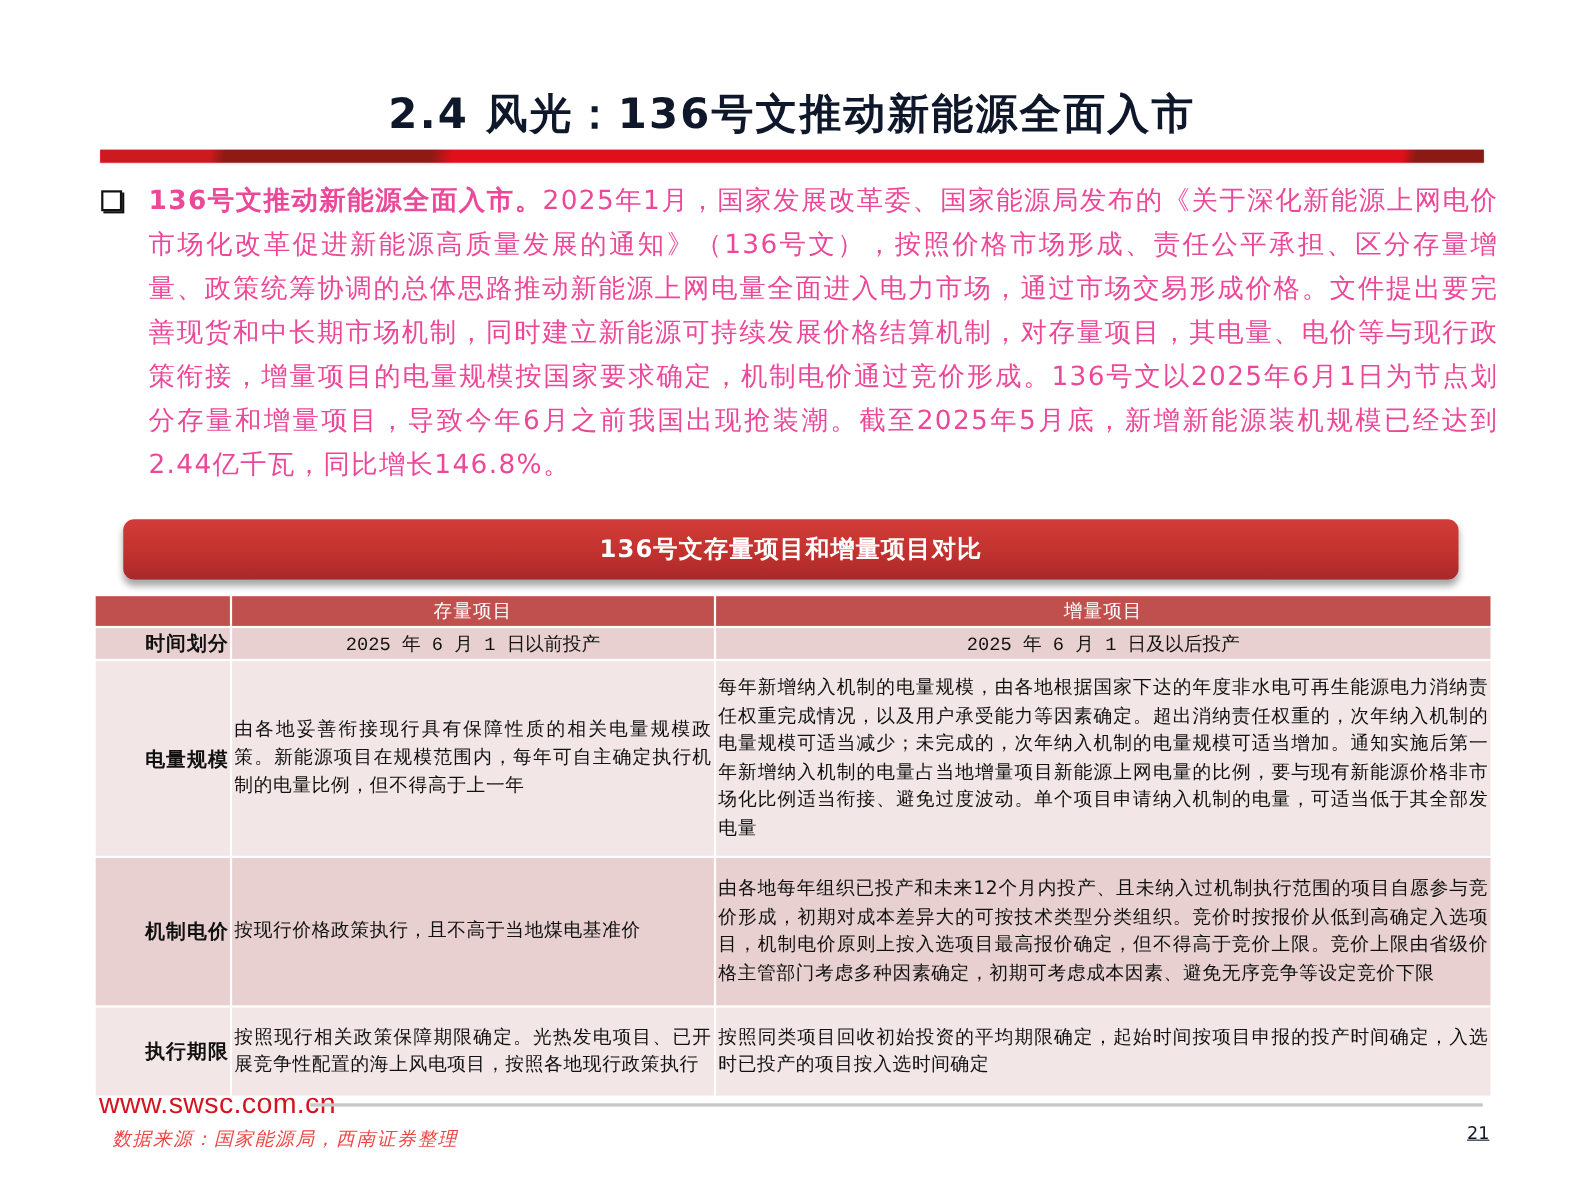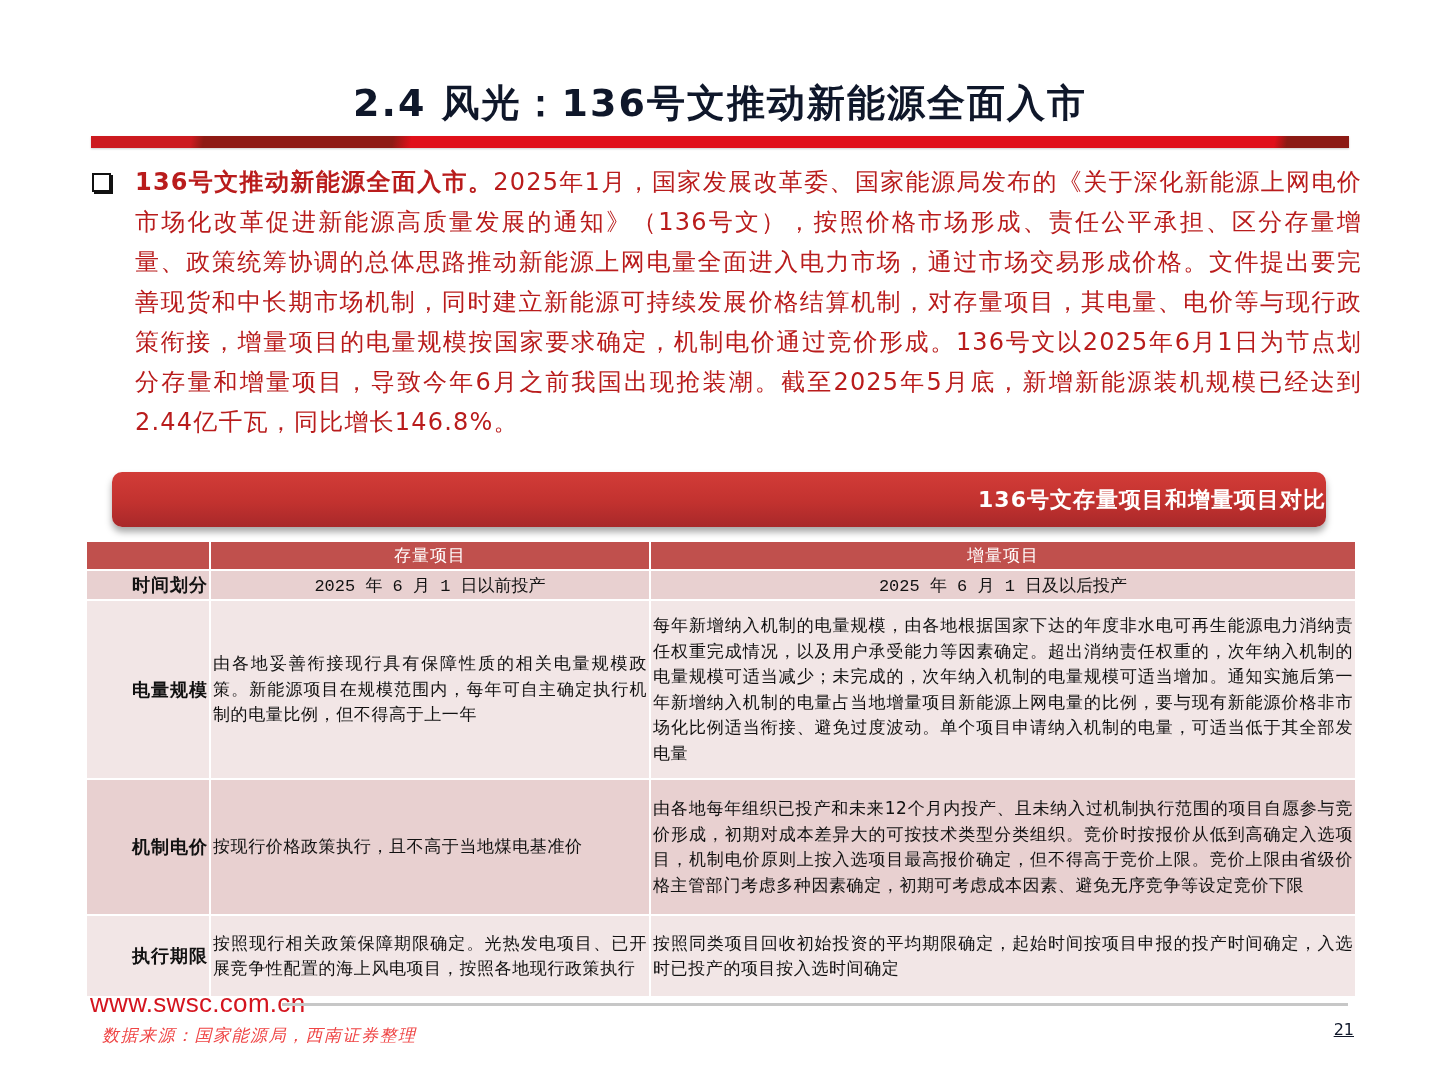--- a/index.html
+++ b/index.html
@@ -13,35 +13,35 @@
   }
   .title-bar {
     position: absolute; left: 91px; top: 136px; width: 1258px; height: 12px;
     background: linear-gradient(100deg,
       #cc1a1f 0%, #cc1a1f 8%, #8f1a14 9%, #8f1a14 24%, #e0101a 25.5%,
       #e0101a 94%, #8c1a14 95%, #8c1a14 100%);
     box-shadow: 0 1px 2px rgba(0,0,0,0.2);
   }
   .bullet-block {
     position: absolute; left: 92px; top: 162px; width: 1270px;
-    font-size: 24px; line-height: 40px; color: #b91c1c;
+    font-size: 24px; line-height: 40px; color: #ec4899;
   }
   .bullet-icon {
     position: absolute; left: 0; top: 11px; width: 15px; height: 15px;
     border: 2px solid #111; box-shadow: 2px 2px 0 #111; background: #fff;
   }
   .bullet-text { margin-left: 43px; text-align: justify; letter-spacing: 1.2px; }
   .bullet-text b { font-weight: bold; }
 
   .table-banner {
     position: absolute; left: 112px; top: 472px; width: 1214px; height: 55px;
     border-radius: 10px;
     background: linear-gradient(to bottom, #d23c38 0%, #c2322f 55%, #a8282a 100%);
     box-shadow: 0 5px 7px rgba(0,0,0,0.35);
-    color: #fff; font-size: 22px; font-weight: bold; text-align: right; line-height: 55px;
+    color: #fff; font-size: 22px; font-weight: bold; text-align: center; line-height: 55px;
     letter-spacing: 1px;
   }
   table.cmp {
     position: absolute; left: 85px; top: 540px; width: 1270px;
     border-collapse: collapse; table-layout: fixed; font-size: 17px;
   }
   table.cmp td, table.cmp th { border: 2px solid #fff; }
   table.cmp th {
     background: #c0504d; color: #fff; font-weight: normal; height: 25px; font-size: 17px;
     letter-spacing: 1px;

